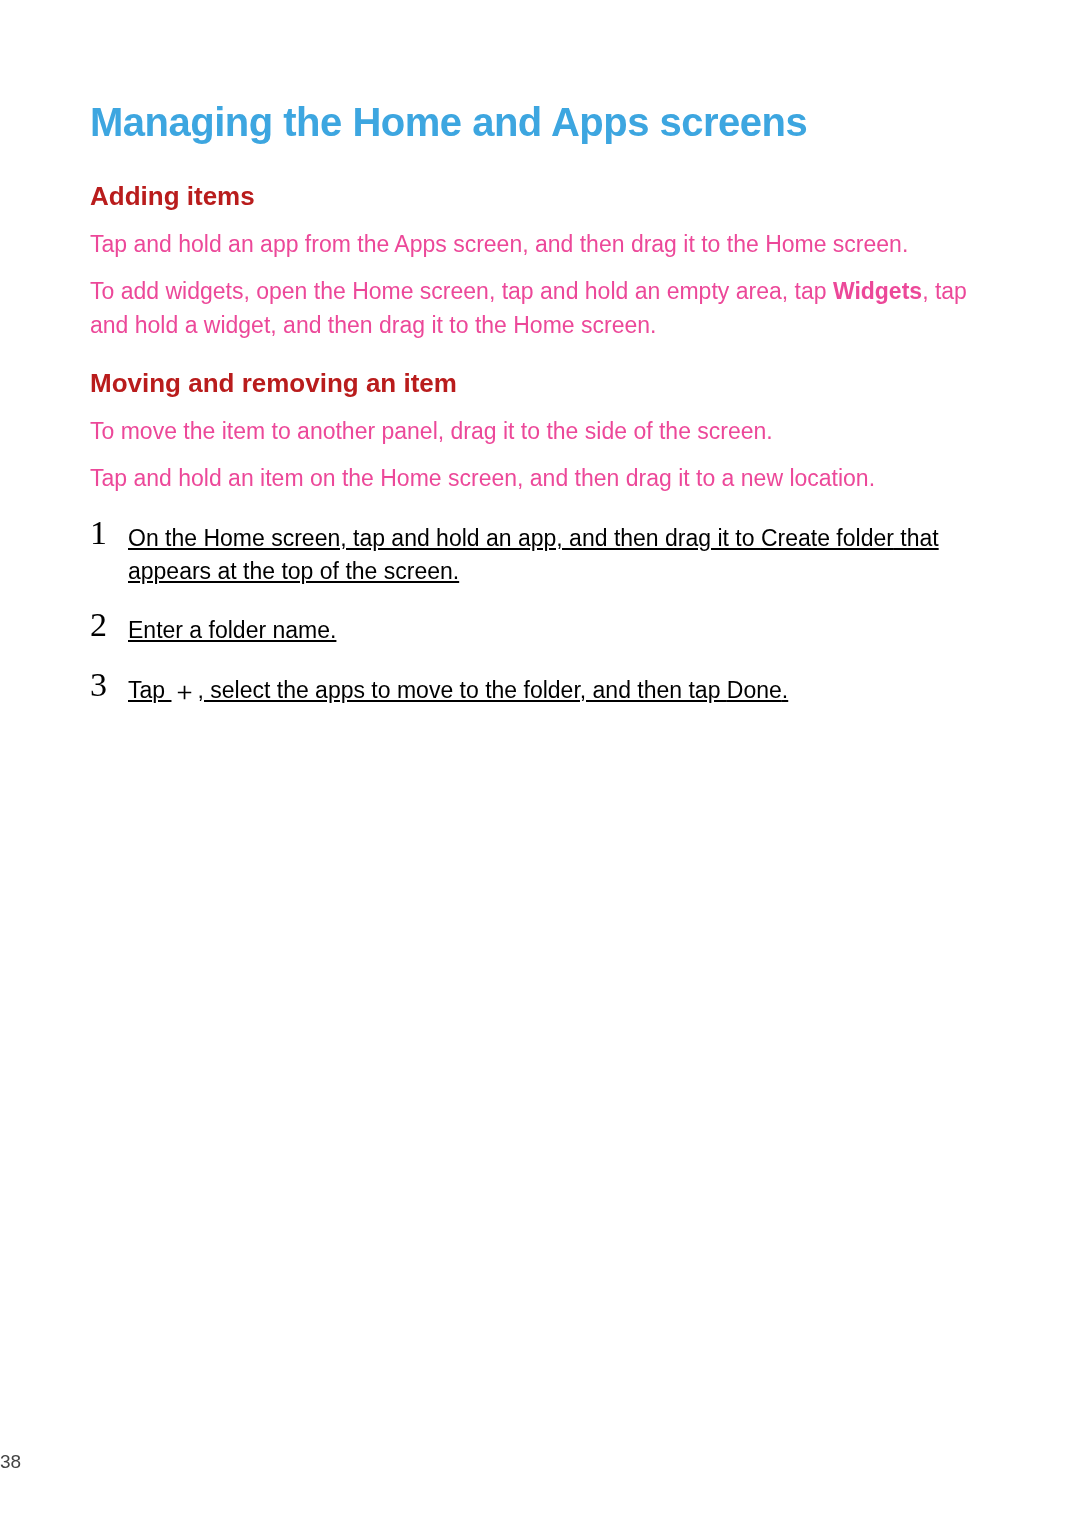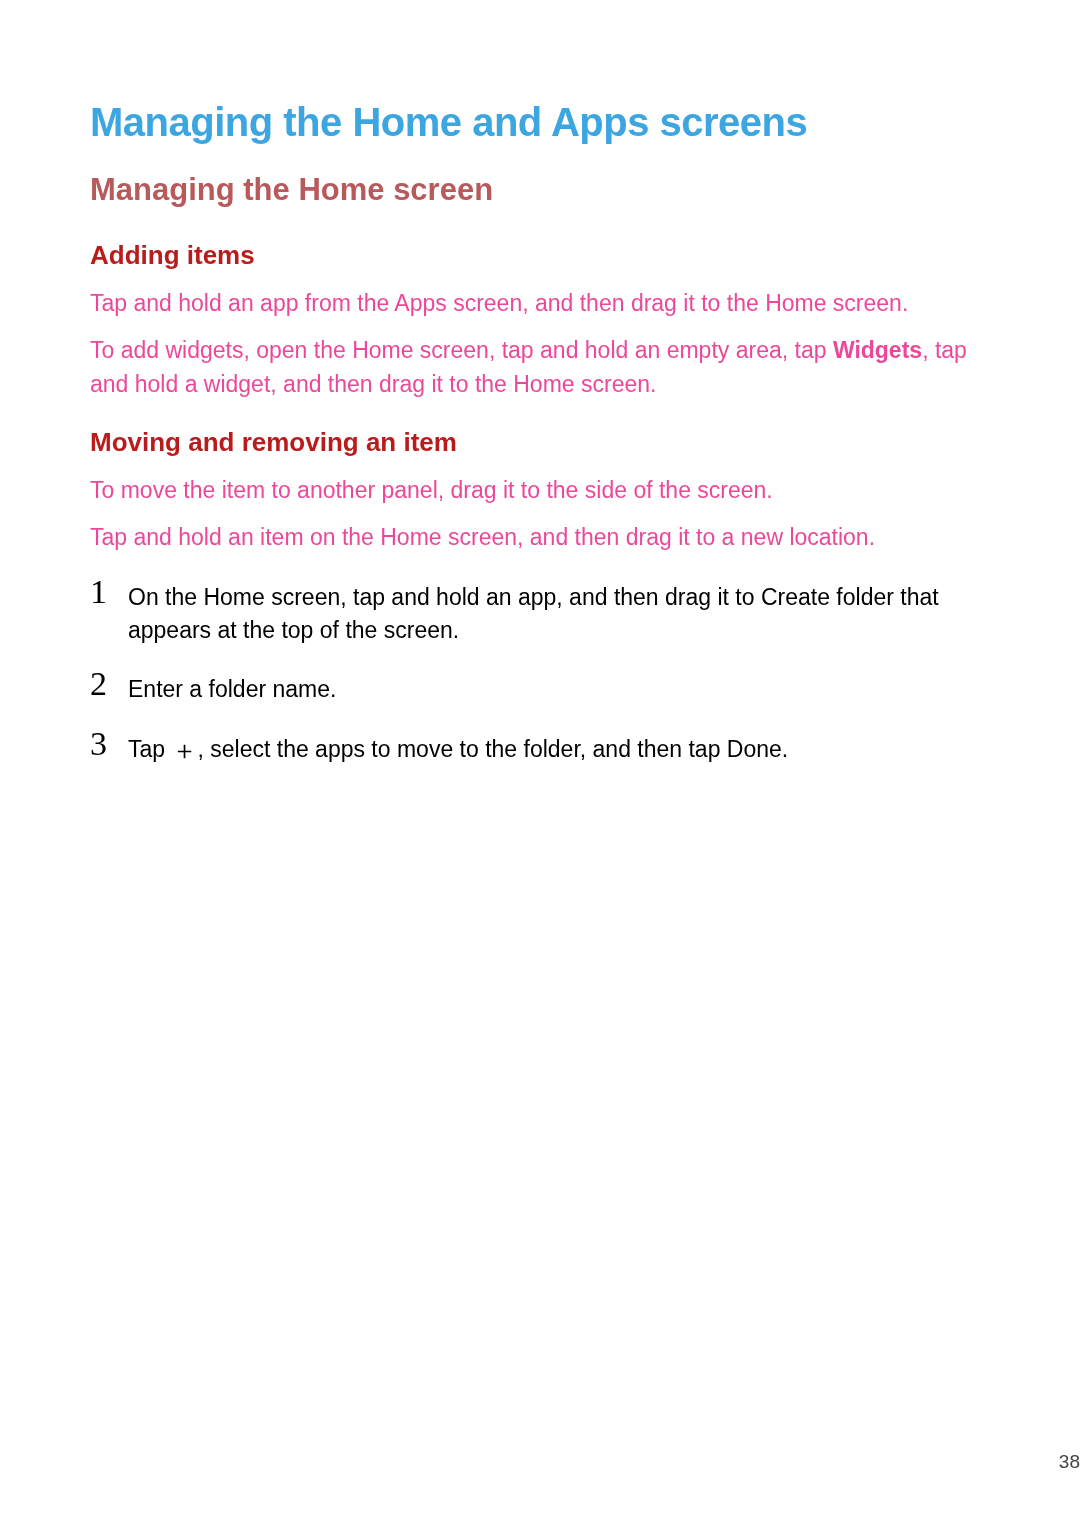--- a/index.html
+++ b/index.html
@@ -21,21 +21,21 @@
     .page-title {
       font-size: 62px;
       font-weight: 700;
       letter-spacing: -0.5px;
       margin-bottom: 72px;
     }
     .section-heading {
       font-size: 40px;
       font-weight: 700;
       color: #3da6e0;
-      margin-bottom: 27px;
+      margin-bottom: 36px;
       letter-spacing: -0.5px;
     }
     .subsection-heading {
       font-size: 31px;
       font-weight: 700;
       color: #b85a5c;
       margin-bottom: 32px;
     }
     .topic-heading {
       font-size: 26px;
@@ -69,48 +69,48 @@
       min-width: 38px;
       line-height: 1;
       padding-top: 0px;
       font-family: Georgia, "Times New Roman", serif;
     }
     .ol-content {
       font-size: 23px;
       line-height: 1.45;
       padding-top: 6px;
       flex: 1;
+      text-decoration: underline;
     }
     .plus-icon {
       font-size: 26px;
       font-weight: 300;
       display: inline-block;
       vertical-align: middle;
       line-height: 1;
       position: relative;
       top: -1px;
     }
     .page-number {
       position: absolute;
       bottom: 54px;
       left: 0;
       right: 0;
-      text-align: right;
+      text-align: left;
       font-size: 19px;
       color: #444;
     }
   </style>
 </head>
 <body>
 
 <div class="page">
 
   <h2 class="section-heading">Managing the Home and Apps screens</h2>
 
-  <h3 class="subsection-heading">Managing the Home screen</h3>
 
   <h4 class="topic-heading">Adding items</h4>
   <p class="body-text">Tap and hold an app from the Apps screen, and then drag it to the Home screen.</p>
   <p class="body-text">
     <span>To add widgets, open the Home screen, tap and hold an empty area, tap </span><span class="bold">Widgets</span><span>, tap and hold a widget, and then drag it to the Home screen.</span>
   </p>
 
   <h4 class="topic-heading">Moving and removing an item</h4>
   <p class="body-text">To move the item to another panel, drag it to the side of the screen.</p>
   <p class="body-text">Tap and hold an item on the Home screen, and then drag it to a new location.</p>

